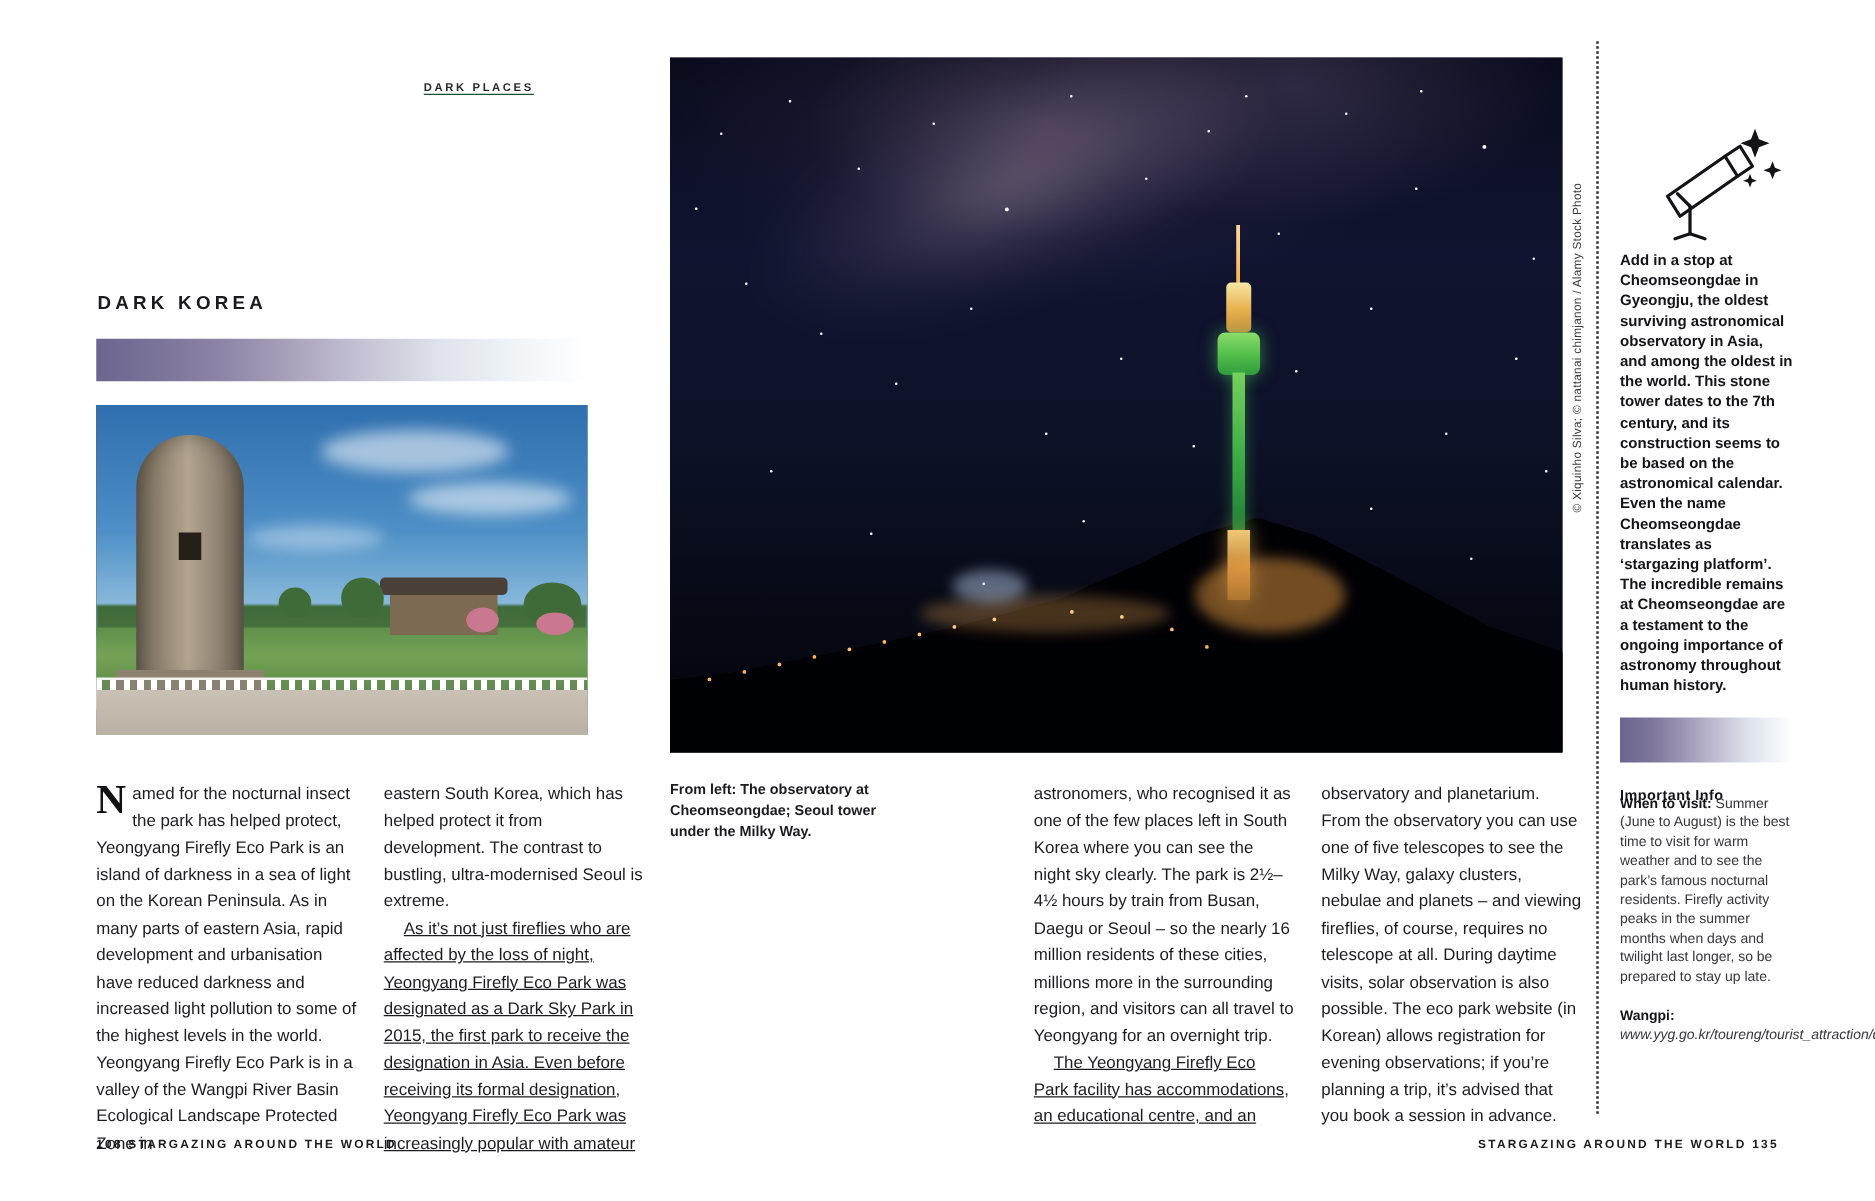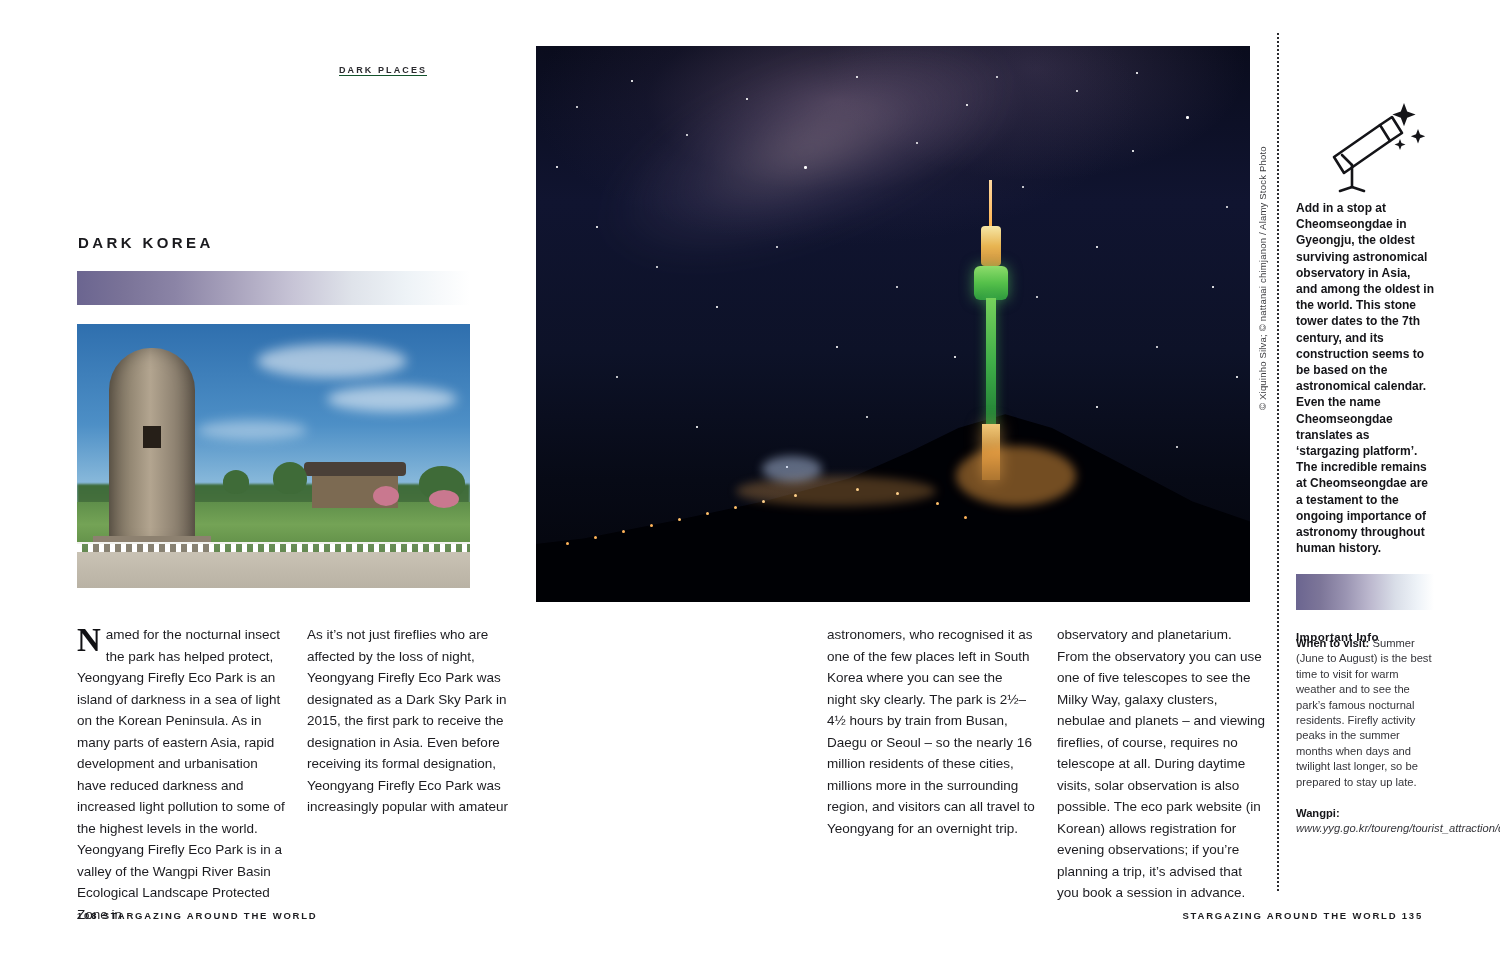--- a/index.html
+++ b/index.html
@@ -487,29 +487,32 @@
       <div class="star" style="left:238px;top:8px;width:3px;height:3px;background:#ffd08a;"></div>
       <div class="star" style="left:300px;top:2px;width:3px;height:3px;background:#ffd08a;"></div>
       <div class="star" style="left:340px;top:6px;width:3px;height:3px;background:#ffd08a;"></div>
       <div class="star" style="left:380px;top:16px;width:3px;height:3px;background:#ffc06a;"></div>
       <div class="star" style="left:408px;top:30px;width:3px;height:3px;background:#ffb45a;"></div>
     </div>
   </div>
 
   <div class="photo-credit">© Xiquinho Silva; © nattanai chimjanon / Alamy Stock Photo</div>
 
+  <div class="caption">From left: The observatory at Cheomseongdae; Seoul tower under the Milky Way.</div>
 
   <div class="col col-a">
     <p><span class="dropcap">N</span><span>amed for the nocturnal insect the park has helped protect, Yeongyang Firefly Eco Park is an island of darkness in a sea of light on the Korean Peninsula. As in many parts of eastern Asia, rapid development and urbanisation have reduced darkness and increased light pollution to some of the highest levels in the world. Yeongyang Firefly Eco Park is in a valley of the Wangpi River Basin Ecological Landscape Protected Zone in</span></p>
   </div>
   <div class="col col-b">
+    <p>eastern South Korea, which has helped protect it from development. The contrast to bustling, ultra-modernised Seoul is extreme.</p>
     <p>As it’s not just fireflies who are affected by the loss of night, Yeongyang Firefly Eco Park was designated as a Dark Sky Park in 2015, the first park to receive the designation in Asia. Even before receiving its formal designation, Yeongyang Firefly Eco Park was increasingly popular with amateur</p>
   </div>
   <div class="col col-c">
     <p>astronomers, who recognised it as one of the few places left in South Korea where you can see the night sky clearly. The park is 2½–4½ hours by train from Busan, Daegu or Seoul – so the nearly 16 million residents of these cities, millions more in the surrounding region, and visitors can all travel to Yeongyang for an overnight trip.</p>
+    <p>The Yeongyang Firefly Eco Park facility has accommodations, an educational centre, and an</p>
   </div>
   <div class="col col-d">
     <p>observatory and planetarium. From the observatory you can use one of five telescopes to see the Milky Way, galaxy clusters, nebulae and planets – and viewing fireflies, of course, requires no telescope at all. During daytime visits, solar observation is also possible. The eco park website (in Korean) allows registration for evening observations; if you’re planning a trip, it’s advised that you book a session in advance.</p>
   </div>
 
   <div class="divider"></div>
 
   <div class="telescope-icon">
     <svg viewBox="0 0 110 100" width="110" height="100">
       <g stroke="#141418" stroke-width="2.6" fill="none" stroke-linecap="round" stroke-linejoin="round">

